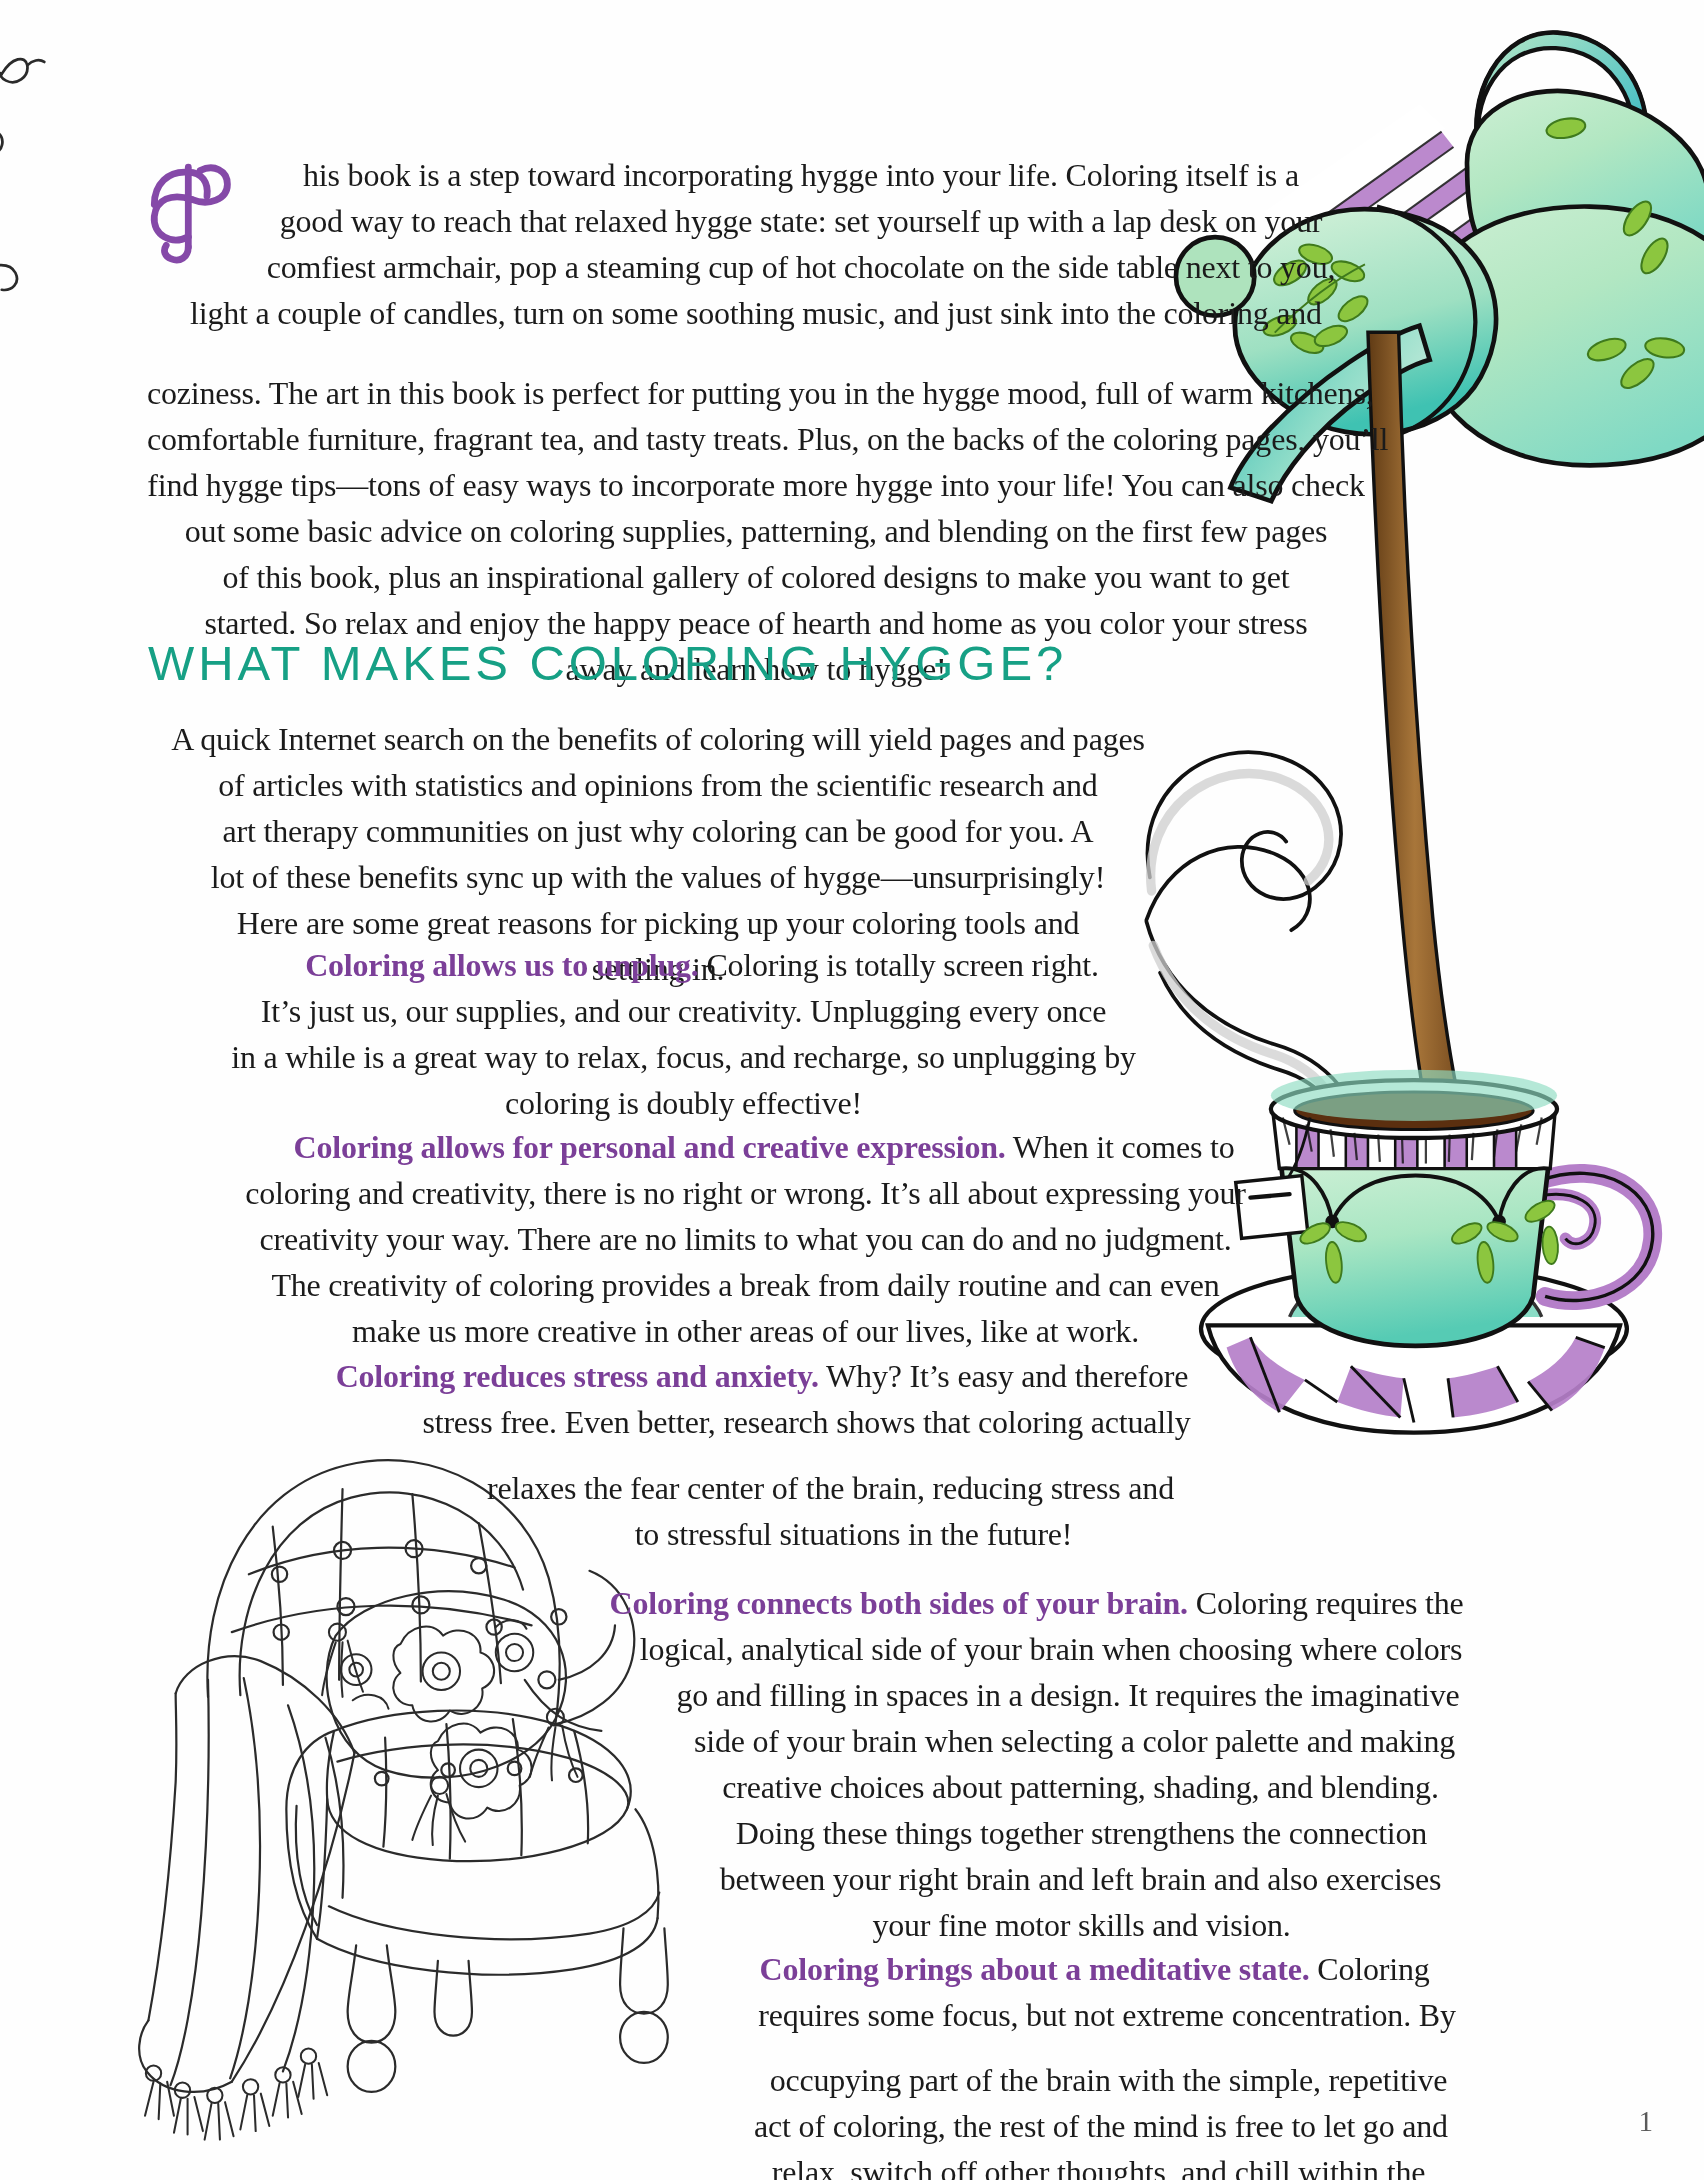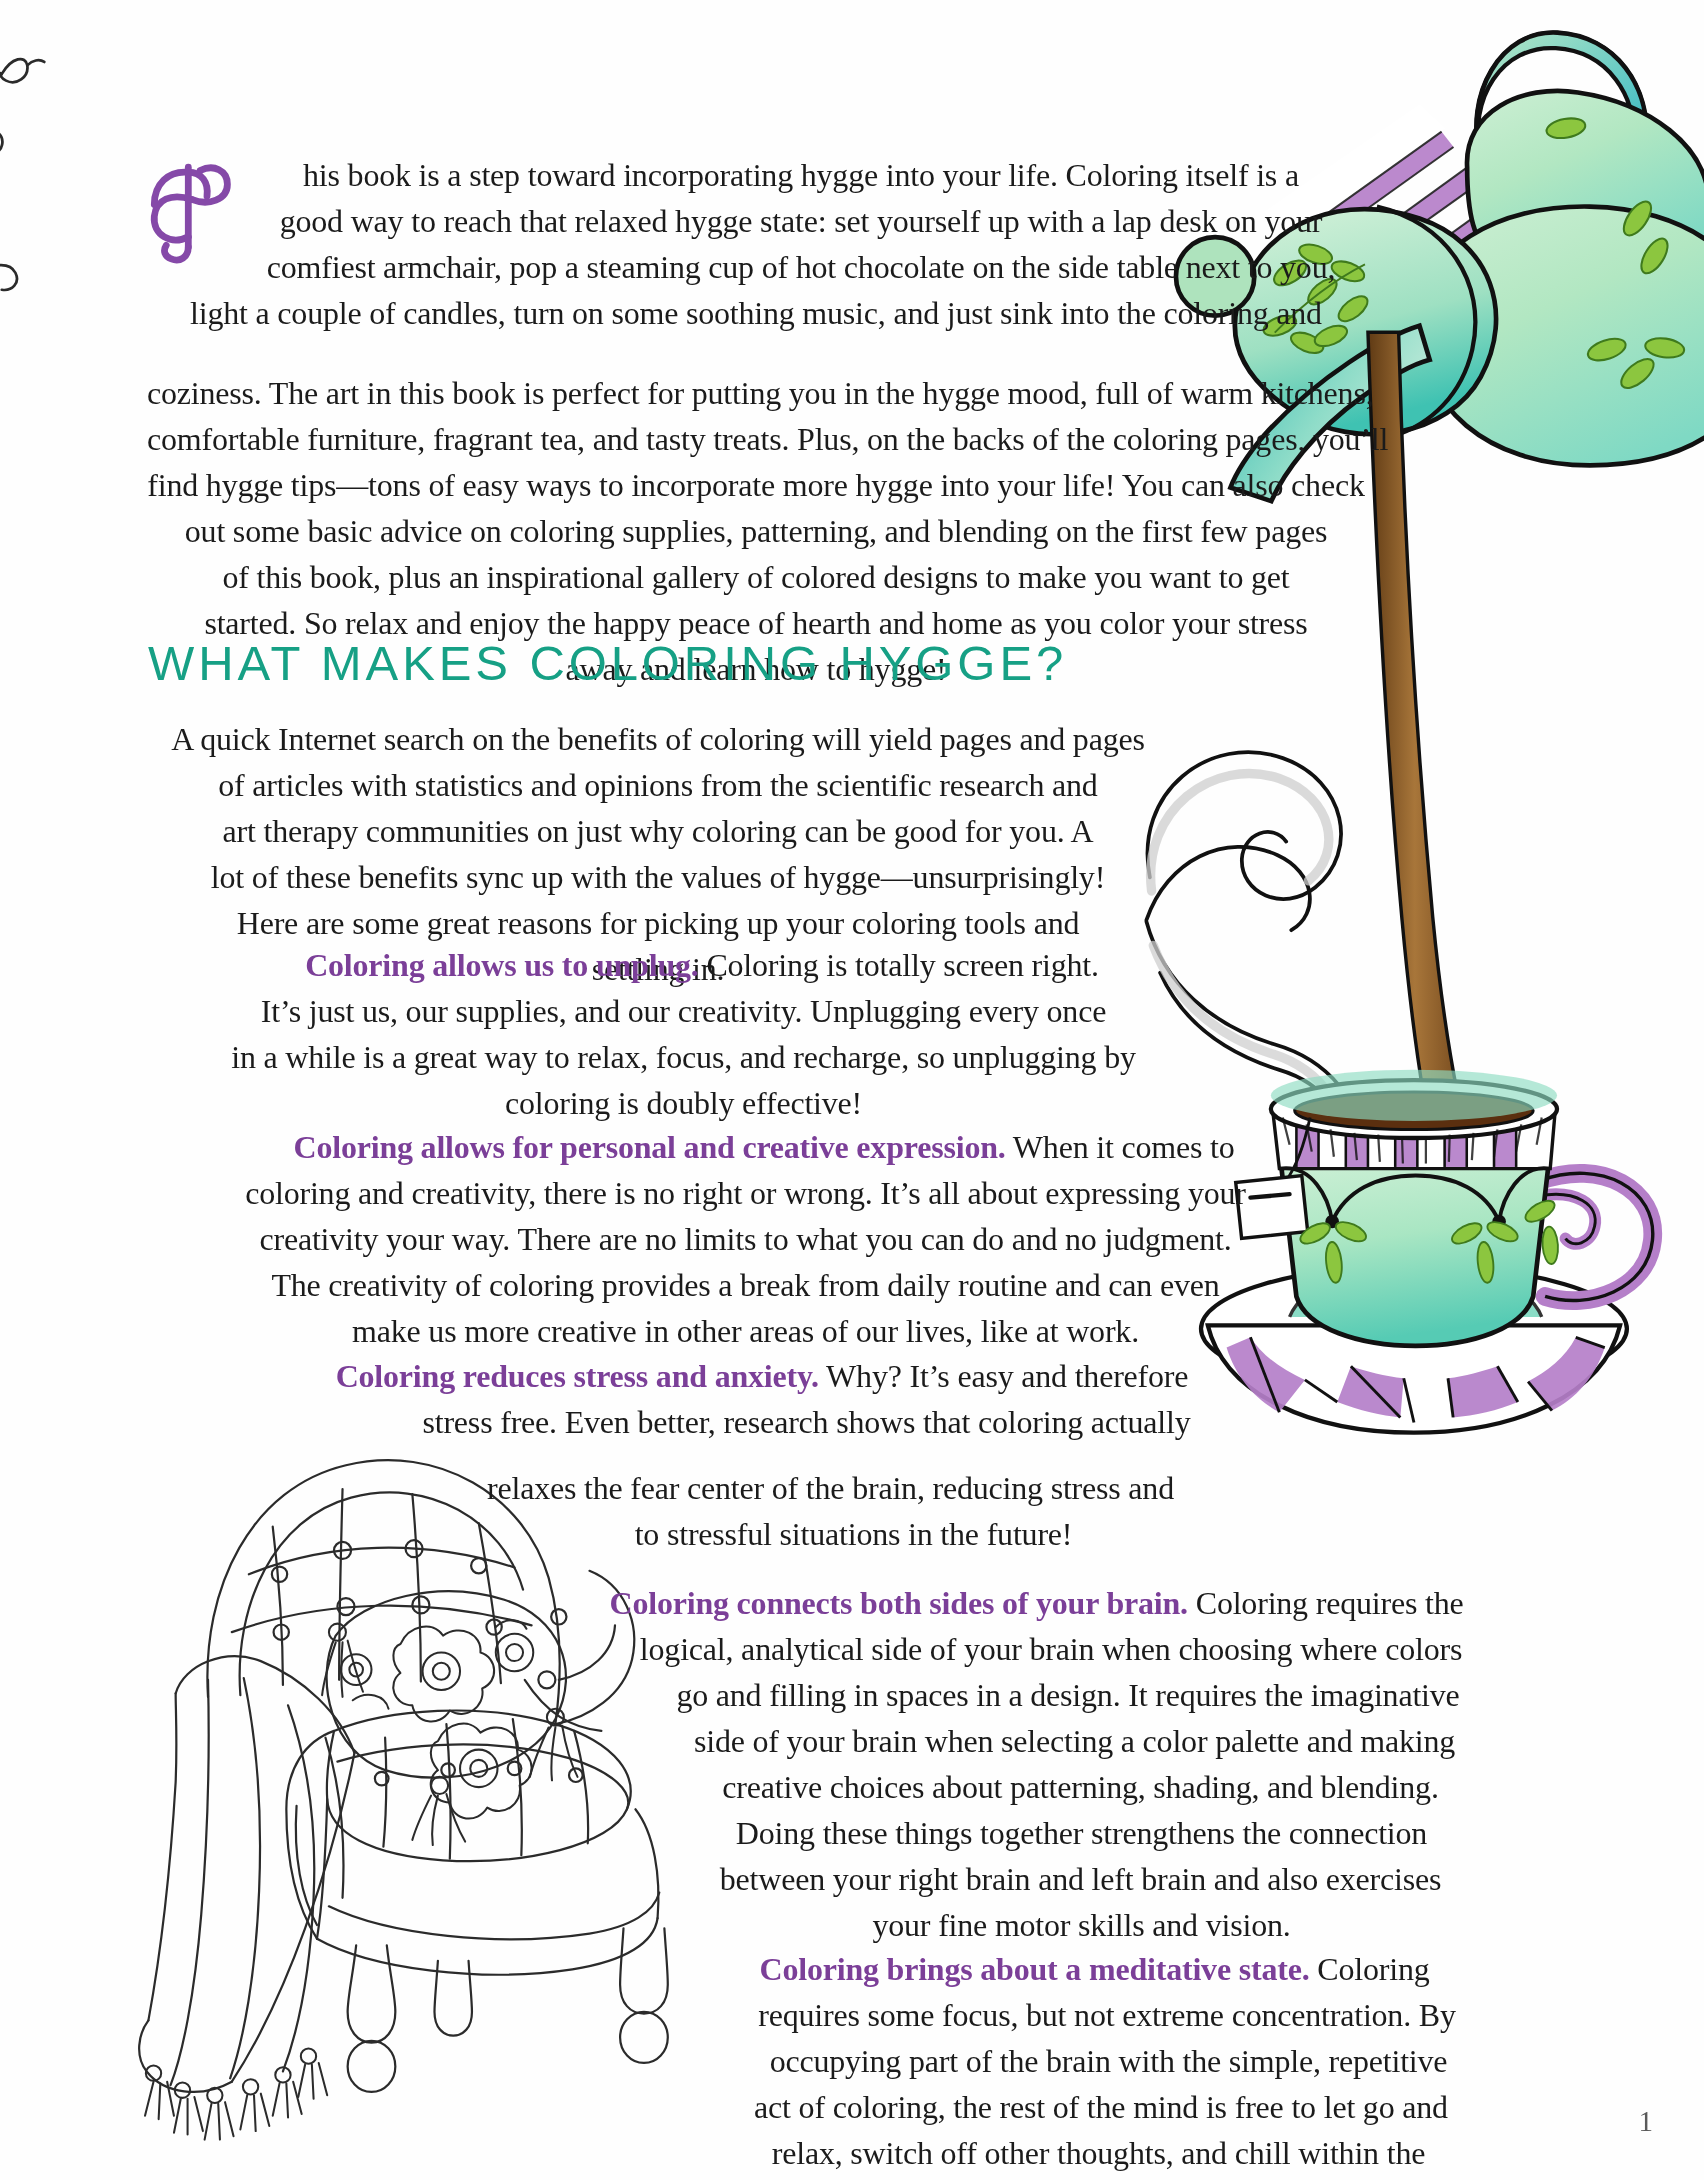--- a/index.html
+++ b/index.html
@@ -499,21 +499,21 @@
     <span class="ln" style="padding-left:504px;">between your right brain and left brain and also exercises</span>
     <span class="ln" style="padding-left:506px;">your fine motor skills and vision.</span>
   </div>
 
   <div class="lineblock" style="left:147px; top:1946px; width:1363px;">
     <span class="ln" style="padding-left:532px;">
       <span class="lead">Coloring brings about a meditative state.</span>
       <span>Coloring</span>
     </span>
     <span class="ln" style="padding-left:557px;">requires some focus, but not extreme concentration. By</span>
-    <span class="ln" style="padding-left:560px;">occupying part of the brain with the simple, repetitive</span>
+    <span class="ln" style="padding-left:560px;margin-top:19px;">occupying part of the brain with the simple, repetitive</span>
     <span class="ln" style="padding-left:545px;">act of coloring, the rest of the mind is free to let go and</span>
     <span class="ln" style="padding-left:540px;">relax, switch off other thoughts, and chill within the</span>
     <span class="ln" style="padding-left:549px;">present moment.</span>
   </div>
 
   <div class="page-num">1</div>
 
 </div>
 
 

